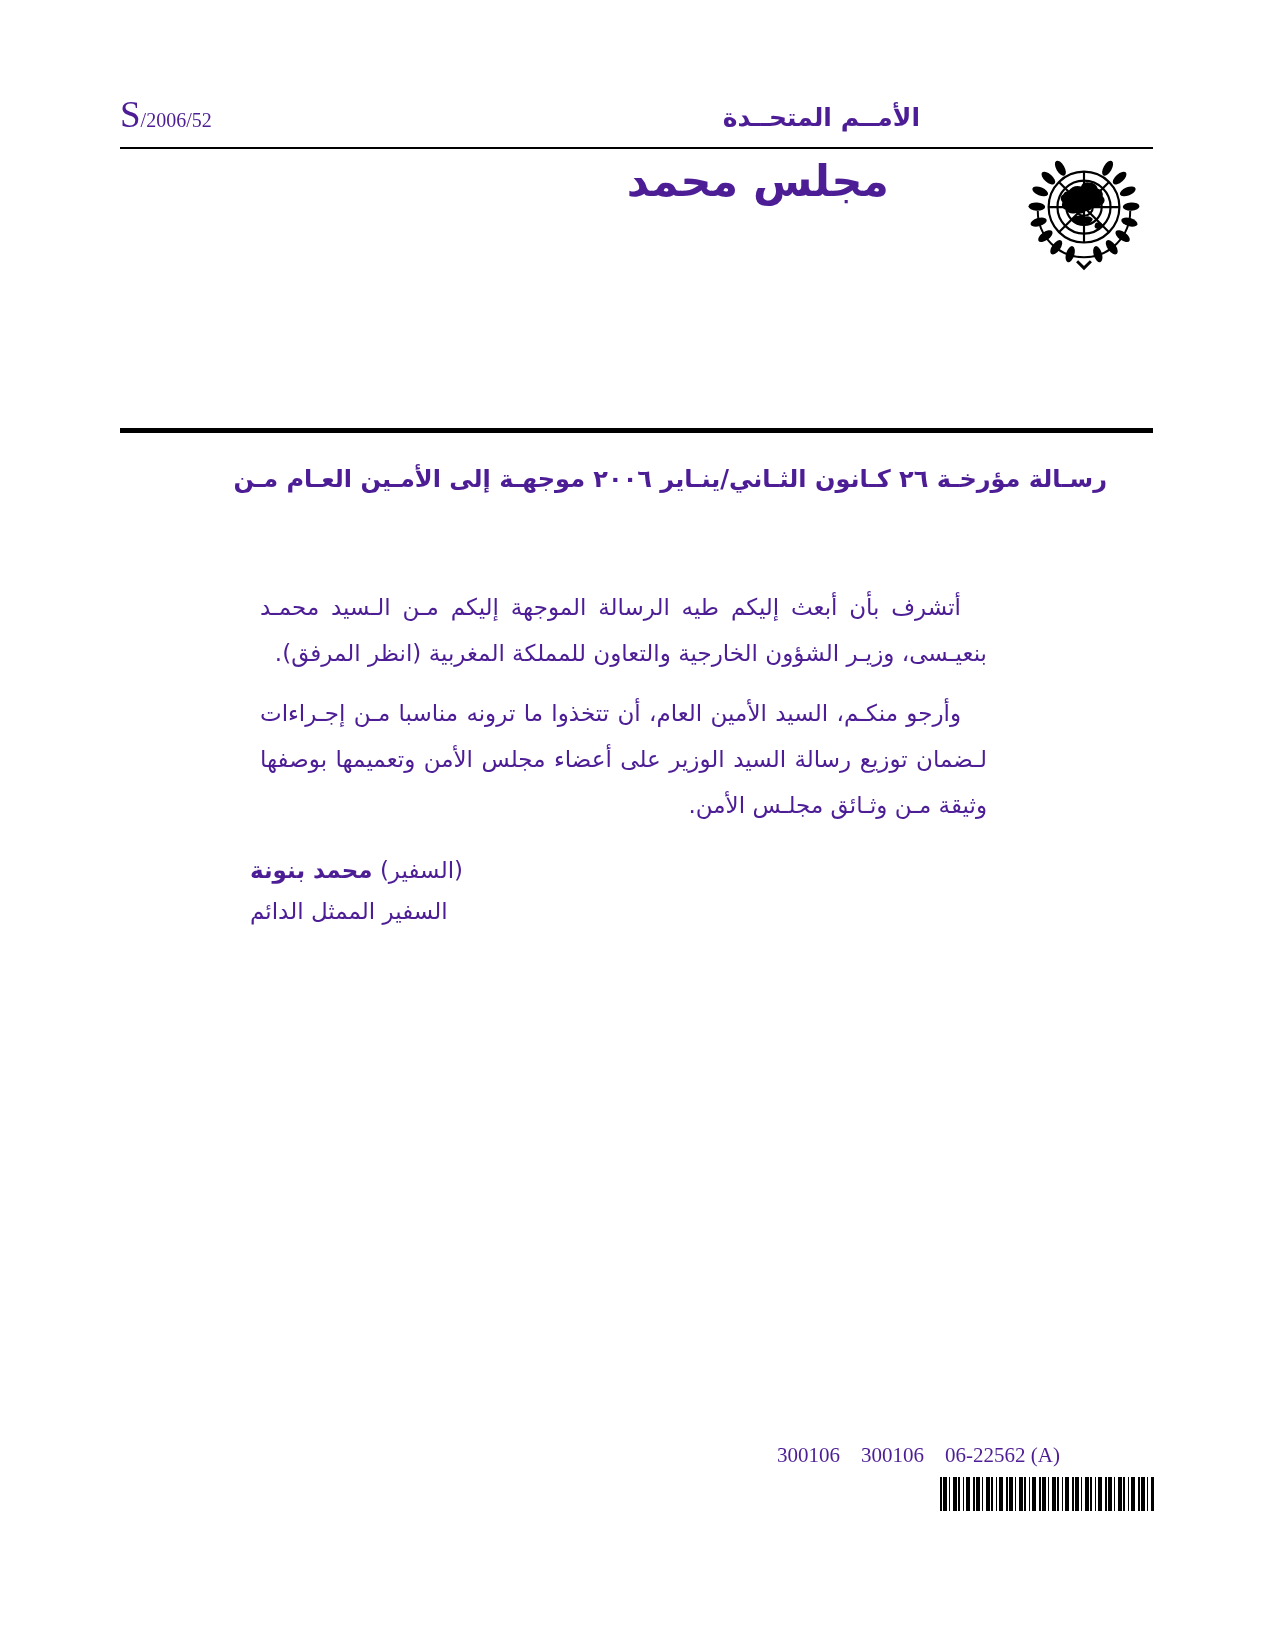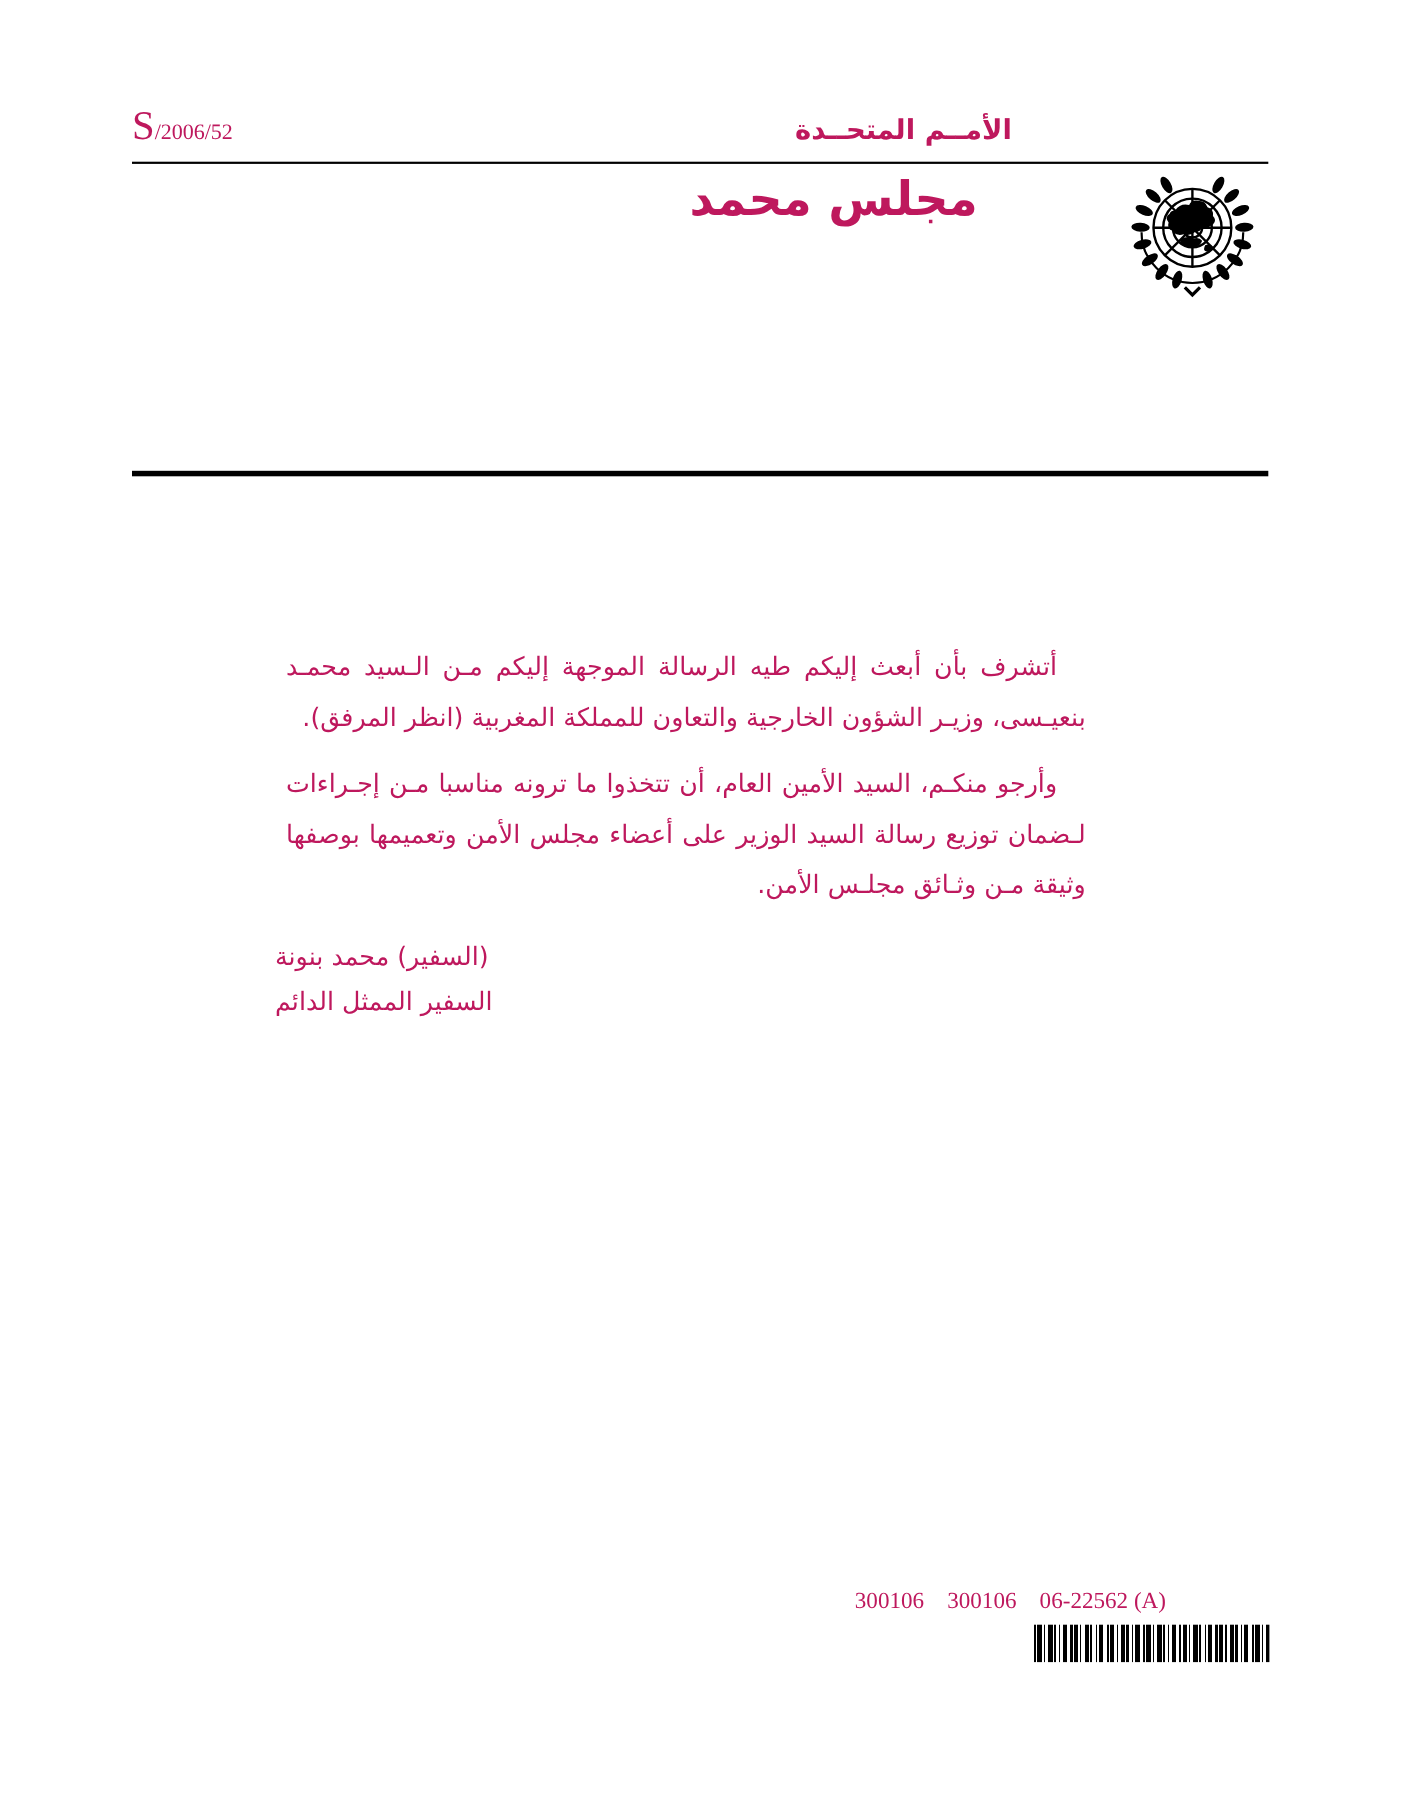--- a/index.html
+++ b/index.html
@@ -2,21 +2,21 @@
 <html lang="ar"><head>
 <meta charset="utf-8">
 <style>
   * { margin: 0; padding: 0; box-sizing: border-box; }
   html, body { background: #ffffff; }
   .page {
     position: relative;
     width: 1185px;
     height: 1650px;
     background: #ffffff;
-    color: #be185d;
+    color: #4c1d95;
     overflow: hidden;
   }
   .arabic { font-family: "DejaVu Sans", sans-serif; direction: rtl; }
 
   
   .doc-symbol {
     position: absolute; left: 120px; top: 96px;
     font-family: "Liberation Serif", serif;
     white-space: nowrap;
   }
@@ -64,21 +64,21 @@
   }
   .body-block p { text-indent: 26px; margin-bottom: 14px; }
 
   
   .signature {
     position: absolute; left: 250px; top: 850px;
     font-size: 23px; line-height: 41px;
     text-align: left;
     white-space: nowrap;
   }
-  .signature .sig-name { font-weight: normal; }
+  .signature .sig-name { font-weight: bold; }
 
   
   .footer-codes {
     position: absolute; right: 125px; top: 1443px;
     font-family: "Liberation Serif", serif;
     font-size: 21px; white-space: pre; margin-left: 12px;
   }
   .barcode {
     position: absolute; left: 940px; top: 1477px;
     width: 214px; height: 34px;
@@ -140,20 +140,21 @@
       <ellipse cx="60" cy="8" rx="4.2" ry="8.5" transform="rotate(-125 60 56)"></ellipse>
       <ellipse cx="60" cy="8" rx="4.2" ry="8.5" transform="rotate(-144 60 56)"></ellipse>
       <ellipse cx="60" cy="8" rx="4.2" ry="8.5" transform="rotate(-163 60 56)"></ellipse>
     </g>
     <path d="M53 109 L60 116 L67 109" stroke="#000" stroke-width="3" fill="none"></path>
   </svg>
 
   <div class="title-rule"></div>
 
   <div class="doc-title arabic">
+    <div class="t1">رسـالة مؤرخـة ٢٦ كـانون الثـاني/ينـاير ٢٠٠٦ موجهـة إلى الأمـين العـام مـن</div>
   </div>
 
   <div class="body-block arabic">
     <p>أتشرف بأن أبعث إليكم طيه الرسالة الموجهة إليكم مـن الـسيد محمـد بنعيـسى، وزيـر الشؤون الخارجية والتعاون للمملكة المغربية (انظر المرفق).</p>
     <p>وأرجو منكـم، السيد الأمين العام، أن تتخذوا ما ترونه مناسبا مـن إجـراءات لـضمان توزيع رسالة السيد الوزير على أعضاء مجلس الأمن وتعميمها بوصفها وثيقة مـن وثـائق مجلـس الأمن.</p>
   </div>
 
   <div class="signature arabic">
     <div>
       <span class="sig-label">(السفير)</span>

